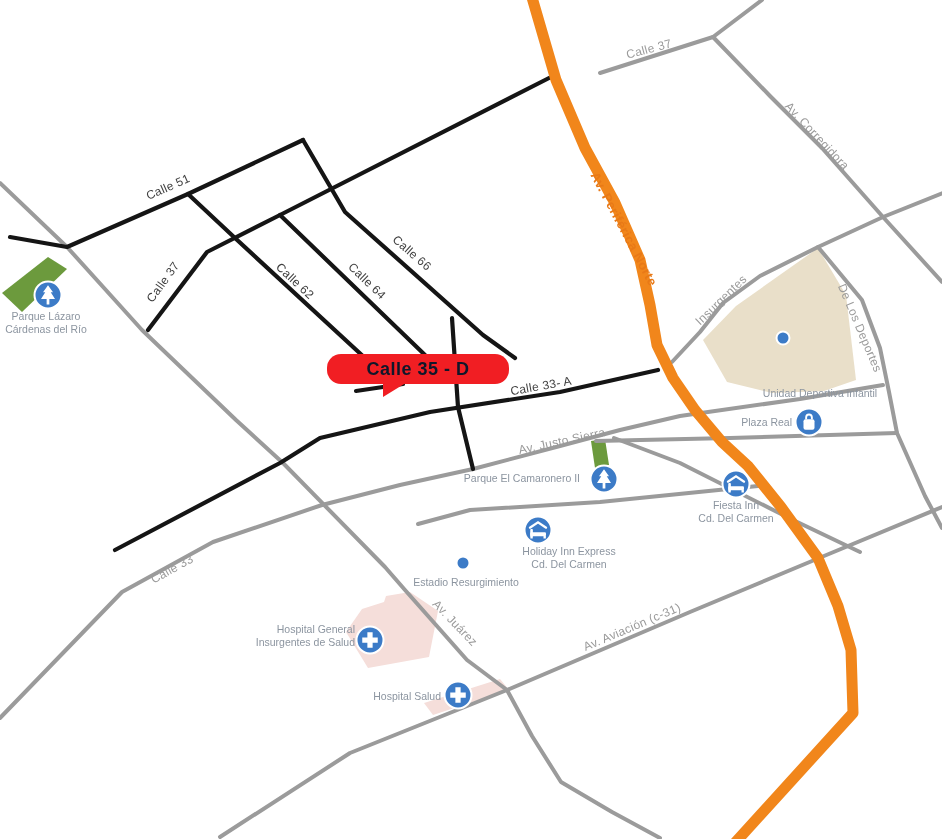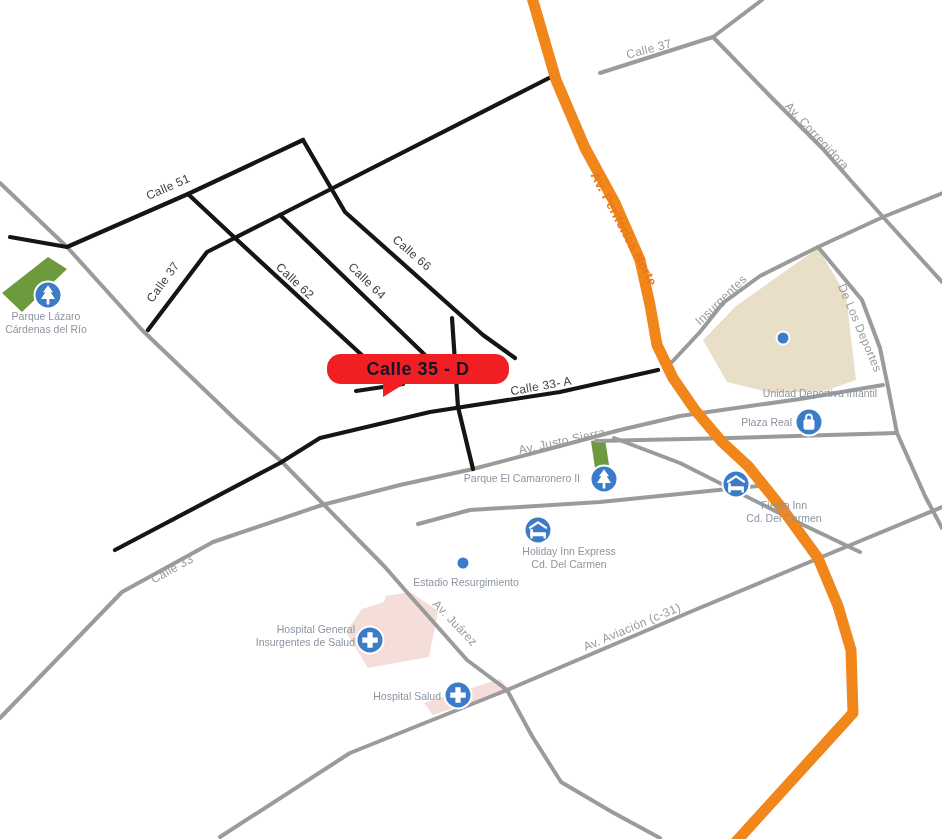--- a/index.html
+++ b/index.html
@@ -155,21 +155,21 @@
   <div class="poi-dot" style="left:783px;top:338px;"></div>
   <div class="poi-dot" style="left:463px;top:563px;"></div>
 
   <div class="poi-label" style="left:46px;top:322px;transform:translate(-50%,-50%);">
     <div>Parque Lázaro</div>
     <div>Cárdenas del Río</div>
   </div>
   <div class="poi-label" style="left:820px;top:352px;transform:translate(-50%,-50%);margin-top:41px;">Unidad Deportiva infantil</div>
   <div class="poi-label right" style="left:792px;top:422px;transform:translate(-100%,-50%);text-align:right;">Plaza Real</div>
   <div class="poi-label right" style="left:580px;top:478px;transform:translate(-100%,-50%);">Parque El Camaronero II</div>
-  <div class="poi-label" style="left:736px;top:511px;transform:translate(-50%,-50%);margin-left:48px;">
+  <div class="poi-label" style="left:736px;top:511px;transform:translate(-50%,-50%);">
     <div>Fiesta Inn</div>
     <div>Cd. Del Carmen</div>
   </div>
   <div class="poi-label" style="left:569px;top:557px;transform:translate(-50%,-50%);">
     <div>Holiday Inn Express</div>
     <div>Cd. Del Carmen</div>
   </div>
   <div class="poi-label" style="left:466px;top:582px;transform:translate(-50%,-50%);">Estadio Resurgimiento</div>
   <div class="poi-label right" style="left:355px;top:635px;transform:translate(-100%,-50%);">
     <div>Hospital General</div>

